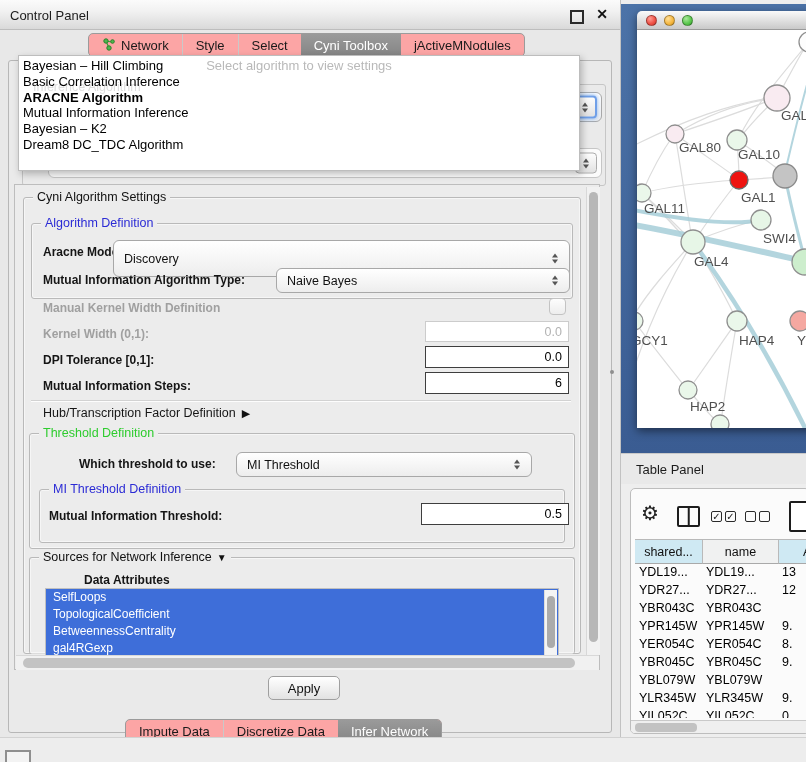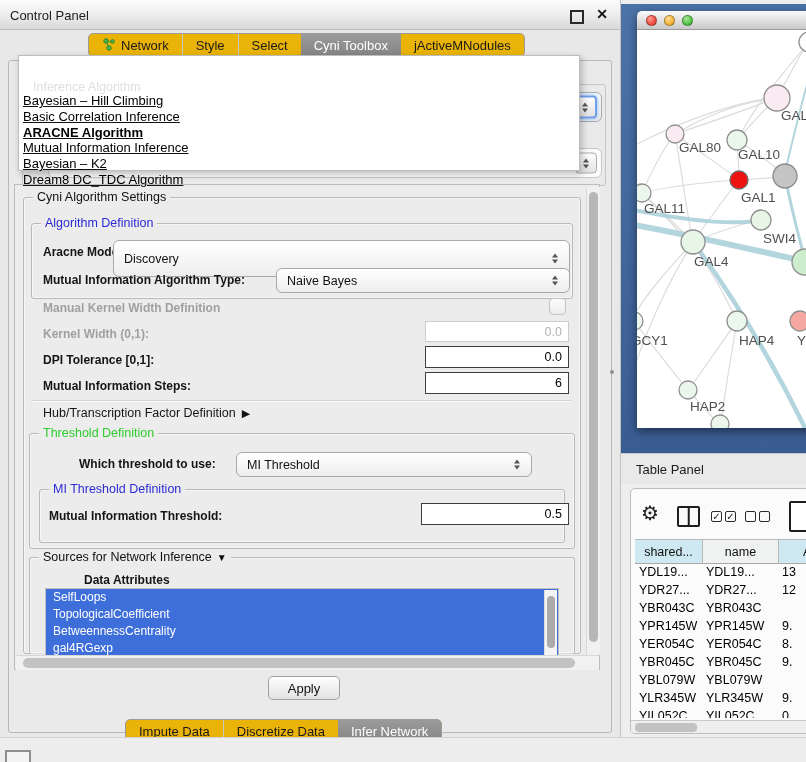--- a/index.html
+++ b/index.html
@@ -7,21 +7,21 @@
           font-family:"Liberation Sans",sans-serif;color:#111;}
   
   .control-panel{position:absolute;left:0;top:0;width:620px;height:737px;background:#e8e8e8;
                  border-right:1px solid #c2c2c2;}
   .cp-titlebar{position:absolute;left:0;top:0;width:100%;height:29px;
                background:linear-gradient(#fbfbfb,#f1f1f1 40%,#d9d9d9);border-bottom:1px solid #bdbdbd;}
   .cp-title{position:absolute;left:10px;top:8px;font-size:13px;color:#1c1c1c;}
   .restore-box{position:absolute;right:36px;top:10px;width:10px;height:10px;border:2px solid #2a2a2a;background:transparent;}
   .close-x{position:absolute;right:12px;top:6px;font-size:14px;font-weight:bold;color:#111;}
   
-  .segctl{position:absolute;display:flex;border:1px solid #9b9b9b;border-radius:5px;background:#eab308;
+  .segctl{position:absolute;display:flex;border:1px solid #9b9b9b;border-radius:5px;background:#fca5a5;
           overflow:hidden;height:22px;font-size:13px;box-shadow:0 1px 0 rgba(255,255,255,.7);}
   .seg{display:flex;align-items:center;padding:0 13px;border-right:1px solid #c9c9c9;color:#1a1a1a;white-space:nowrap;}
   .seg:last-child{border-right:none;}
   .seg.sel{background:linear-gradient(#9a9a9a,#858585);color:#fff;border-right:none;margin-left:-1px;}
   .seg .net-ic{margin-right:5px;}
   
   .cp-body{position:absolute;left:8px;top:60px;width:602px;height:671px;border:1px solid #b7b7b7;
            background:#eaeaea;border-radius:3px;}
   
   .ghost-group{position:absolute;left:22px;top:84px;width:582px;height:100px;border:1px solid #c6c6c6;border-radius:3px;}
@@ -32,21 +32,21 @@
                   align-items:center;justify-content:center;gap:2px;}
   .combo .stepper.focus{border:2px solid #6f9fe8;box-shadow:0 0 4px #86b4f0;}
   .tri-up{width:0;height:0;border-left:3.5px solid transparent;border-right:3.5px solid transparent;border-bottom:4.5px solid #555;}
   .tri-dn{width:0;height:0;border-left:3.5px solid transparent;border-right:3.5px solid transparent;border-top:4.5px solid #555;}
   .combo.disabled{color:#b7b7b7;background:#fbfbfb;border-color:#c6c6c6;}
   
   .popup{position:absolute;left:18px;top:55px;width:560px;height:114px;background:#fff;border:1px solid #bdbdbd;
          box-shadow:2px 3px 7px rgba(0,0,0,.25);z-index:20;}
   .popup-placeholder{position:absolute;left:0;top:2px;width:100%;text-align:center;color:#b9b9b9;font-size:13px;}
   .ghost-label{position:absolute;left:14px;top:24px;color:#dedede;font-size:12.5px;}
-  .popup-items{position:absolute;left:2px;top:37px;width:556px;text-decoration:underline;}
+  .popup-items{position:absolute;left:2px;top:2px;width:556px;}
   .popup-item{height:15.8px;line-height:15.8px;font-size:13px;color:#000;padding-left:2px;white-space:nowrap;}
   .popup-item.hl{font-weight:bold;}
   
   .settings-panel{position:absolute;left:14px;top:184px;width:586px;height:486px;background:#ececec;
                   border:1px solid #bdbdbd;box-sizing:border-box;}
   .groupbox{position:absolute;border:1px solid #b9b9b9;border-radius:3px;box-shadow:inset 0 0 0 1px rgba(255,255,255,.5);}
   .legend{position:absolute;top:-8px;left:9px;background:#ececec;padding:0 4px;font-size:12.5px;white-space:nowrap;}
   .legend.blue{color:#2b2bd5;}
   .legend.green{color:#2ecc2e;}
   .lbl{position:absolute;font-size:12px;font-weight:bold;color:#151515;white-space:nowrap;}
@@ -161,20 +161,21 @@
     <div class="combo disabled" style="left:48px;top:148px;width:554px;height:30px;">
       <span>gal-filtered.sif default node</span>
       <span class="stepper">
           <span class="tri-up"></span>
           <span class="tri-dn"></span>
         </span>
     </div>
 
     <div class="popup">
       <div class="ghost-label">Inference Algorithm</div>
+      <div class="popup-placeholder">Select algorithm to view settings</div>
       <div class="popup-items" id="popup-items">
           <div class="popup-item">Bayesian – Hill Climbing</div>
           <div class="popup-item">Basic Correlation Inference</div>
           <div class="popup-item hl">ARACNE Algorithm</div>
           <div class="popup-item">Mutual Information Inference</div>
           <div class="popup-item">Bayesian – K2</div>
           <div class="popup-item">Dream8 DC_TDC Algorithm</div>
         </div>
     </div>
 

